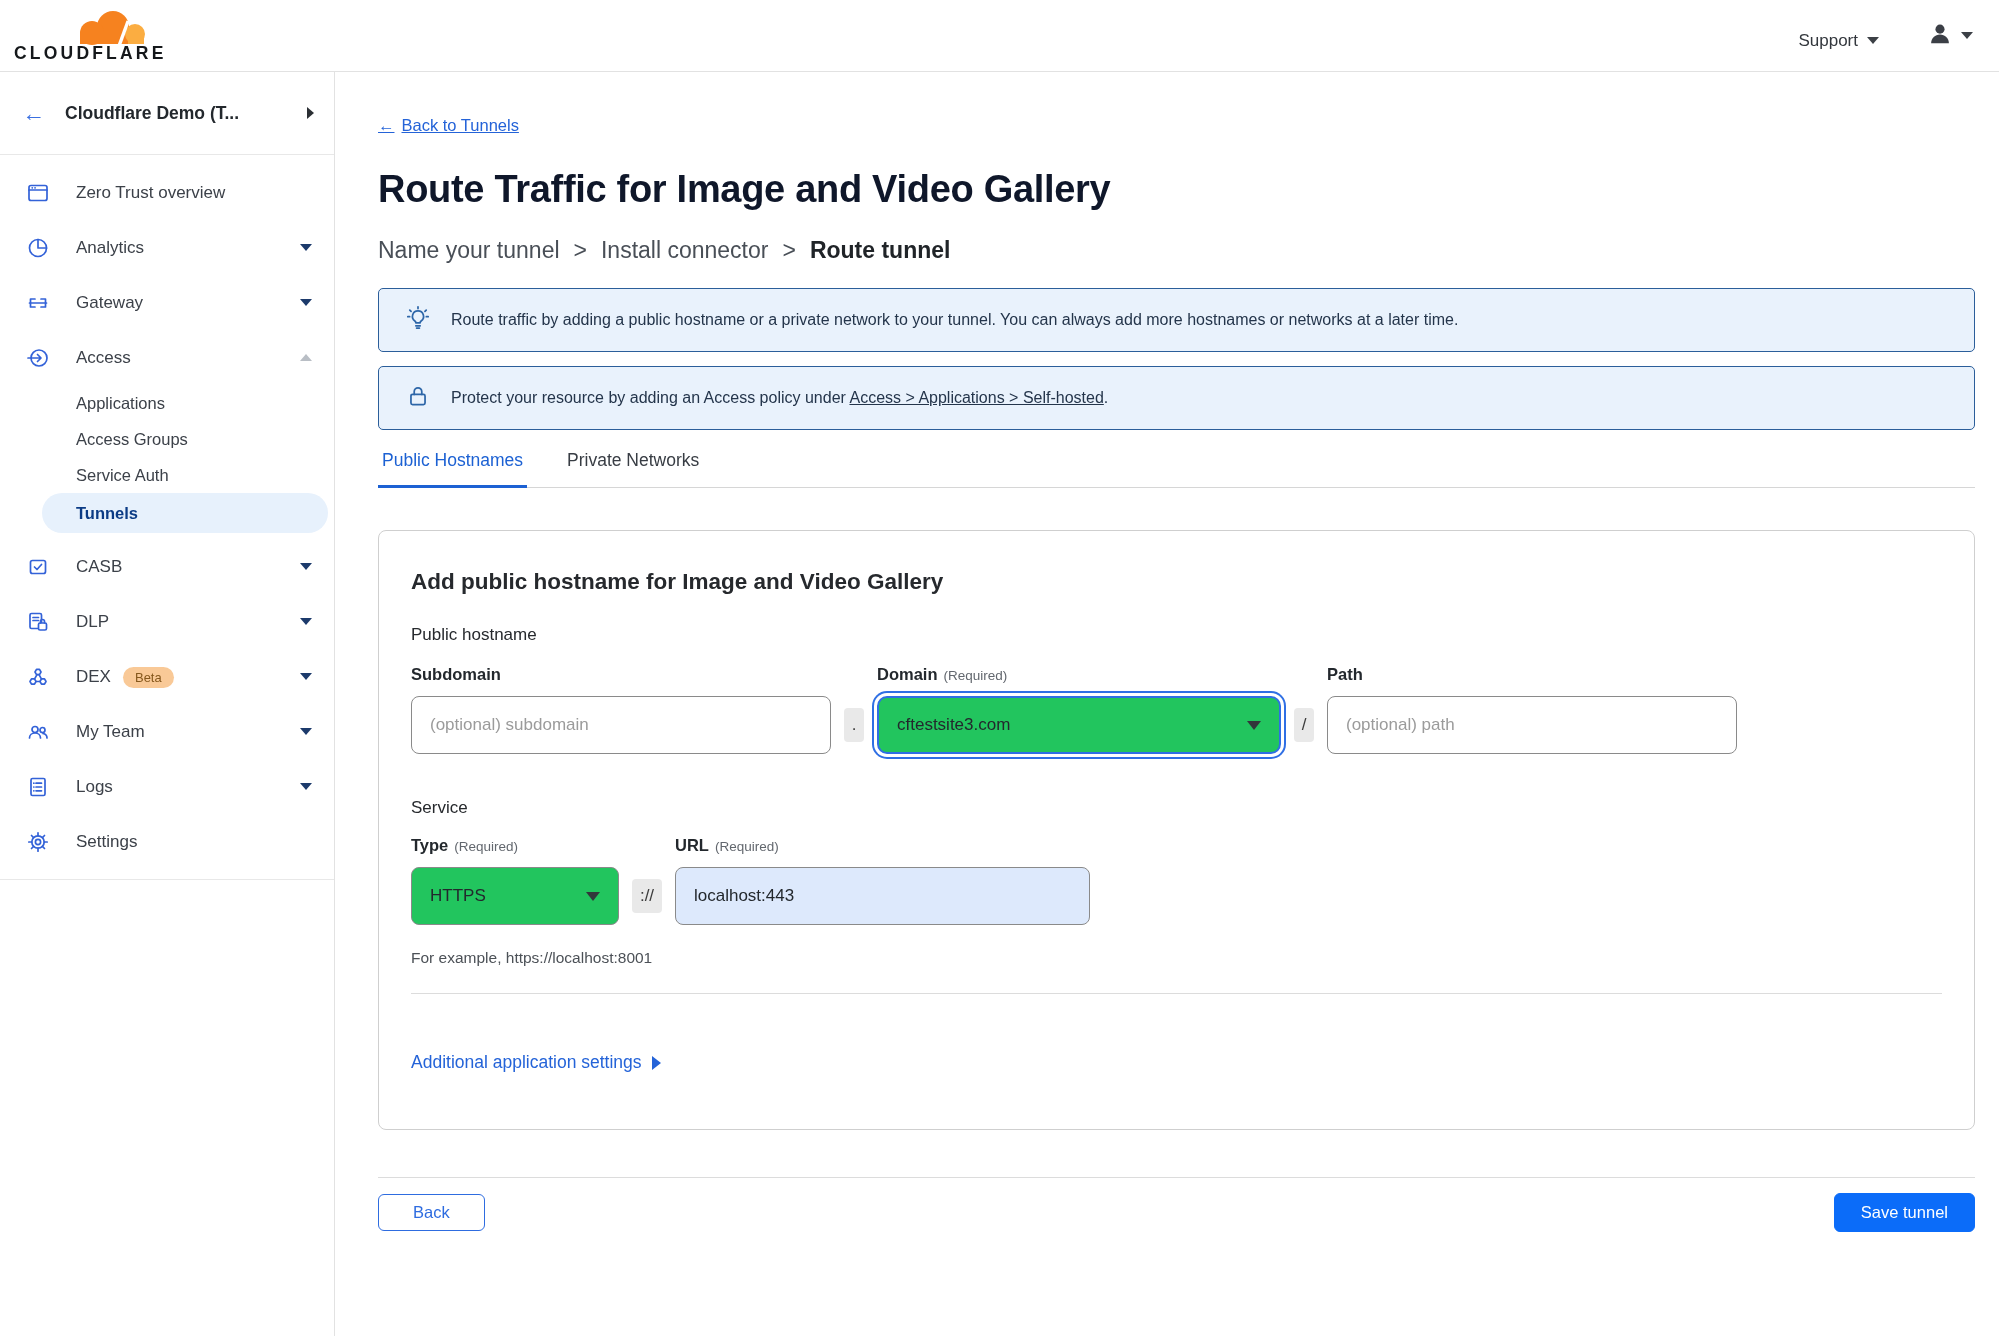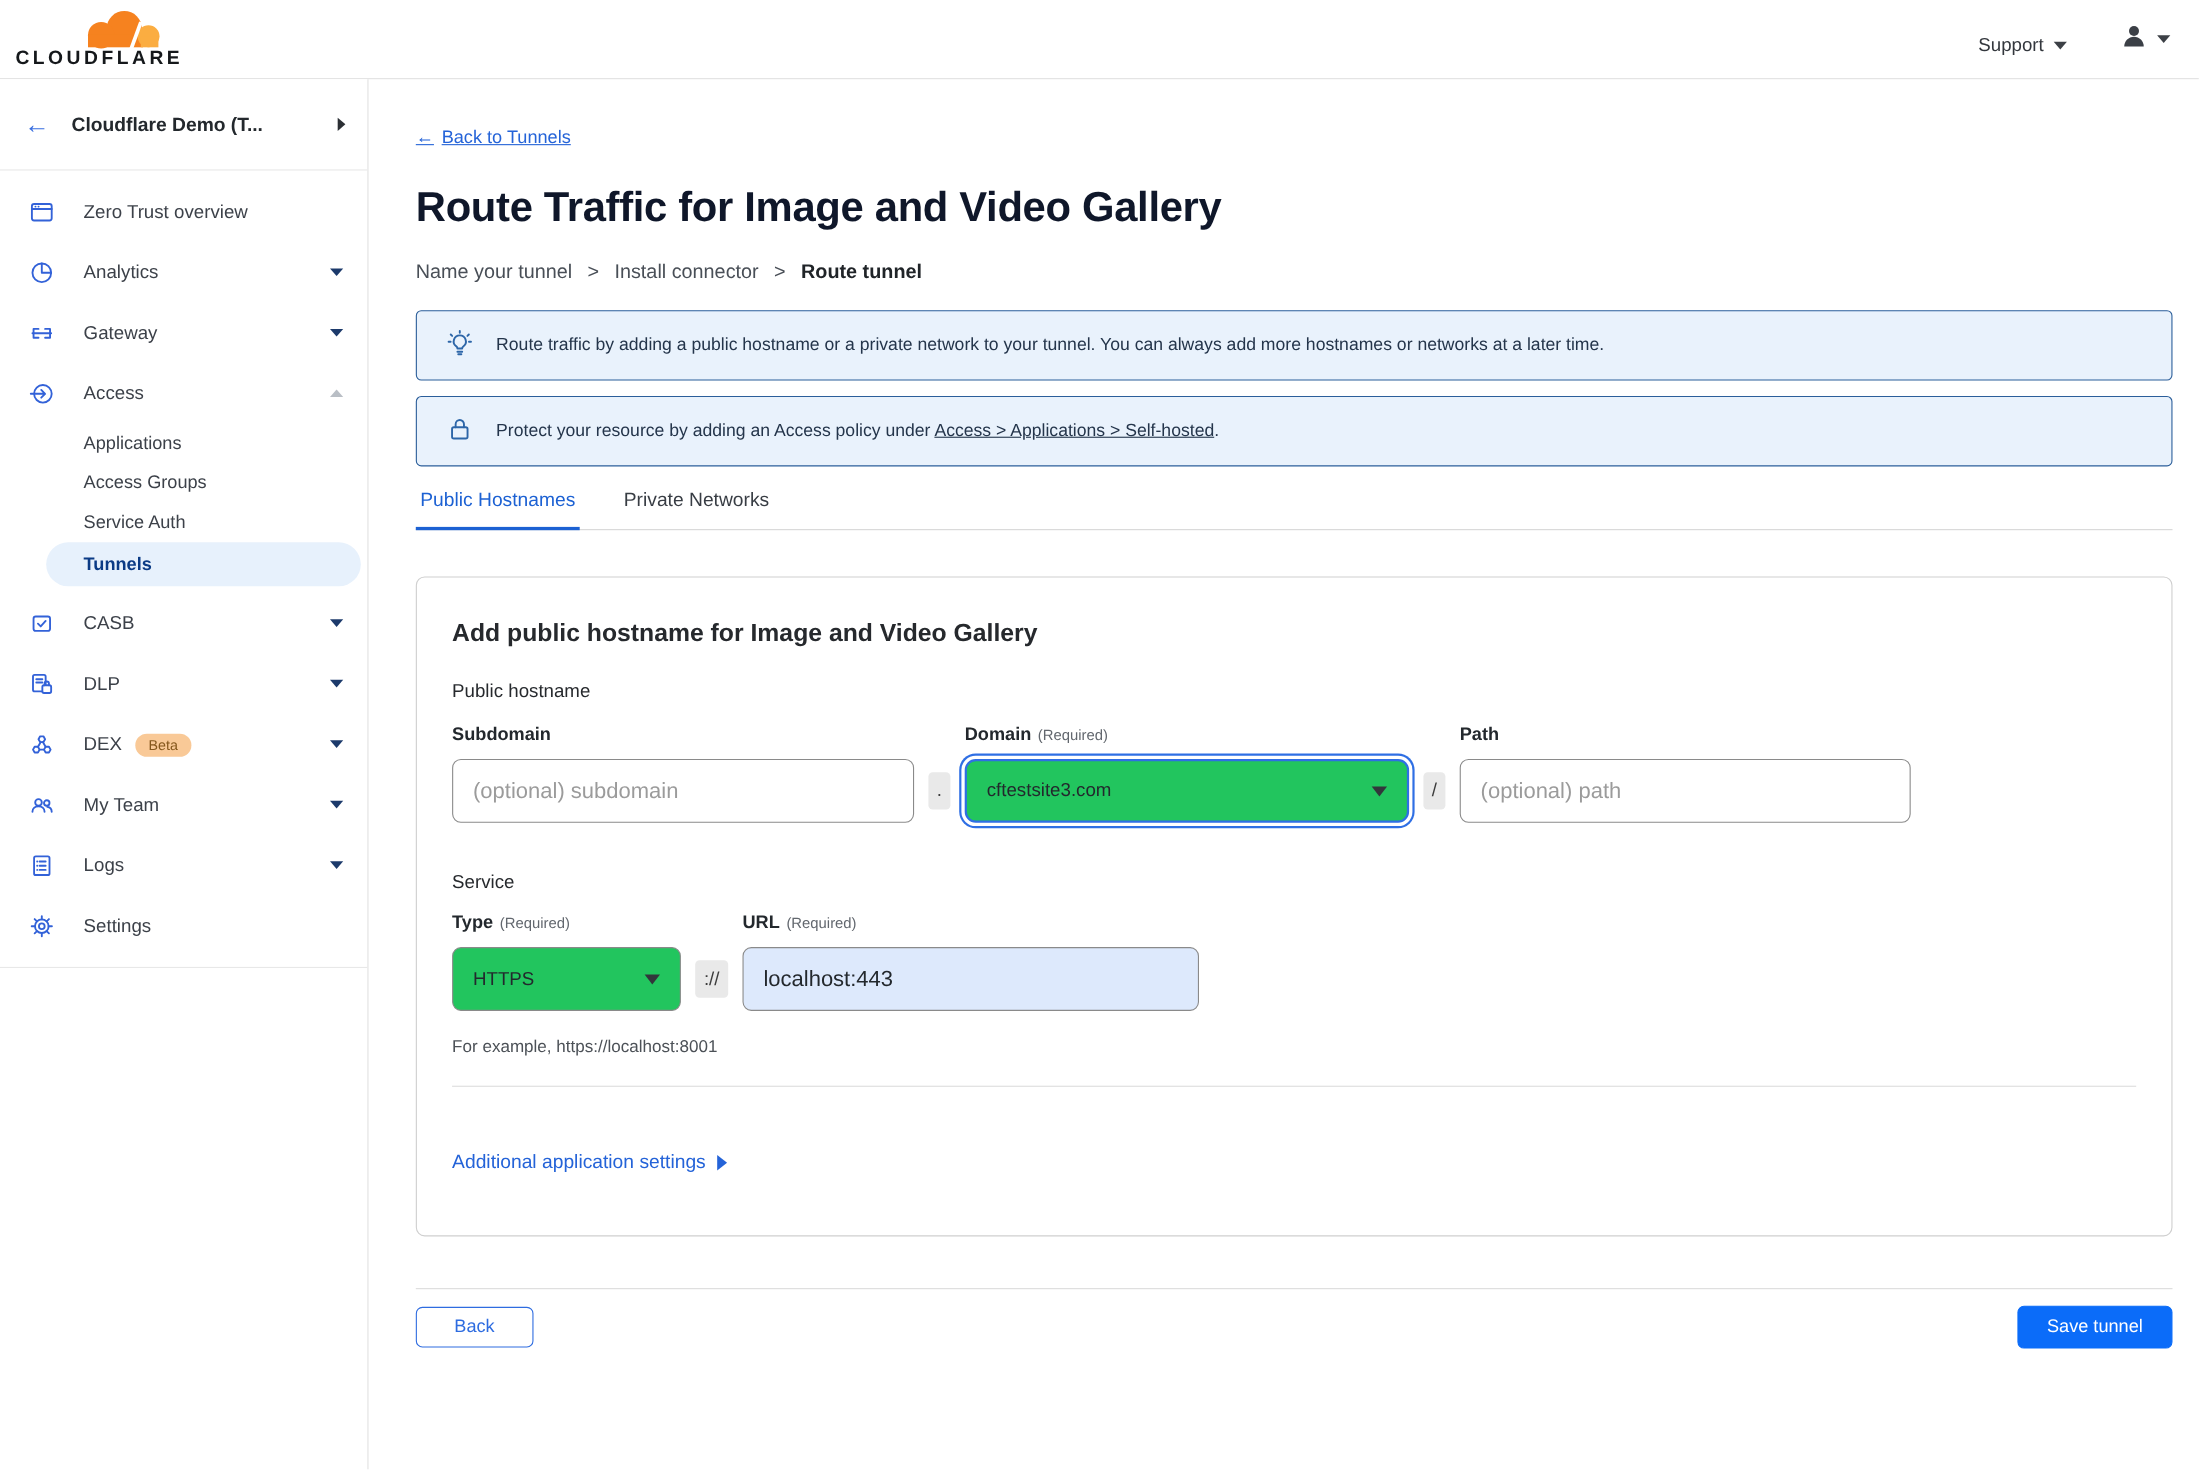--- a/index.html
+++ b/index.html
@@ -43,21 +43,21 @@
                      background:#e7f1fc; color:#0b3b85; font-weight:bold; }
   .resume { margin-top:6px; }
   .badge-beta { margin-left:12px; background:#f9c997; color:#85571c; font-size:13px;
                 padding:3px 12px; border-radius:12px; }
   .nav-divider { margin-top:10px; border-top:1px solid #e8e8e8; }
 
   
   .back-link { display:inline-flex; align-items:center; gap:7px; color:#2463d8; font-size:16.5px;
                text-decoration:underline; cursor:pointer; }
   .page-title { margin-top:33px; font-size:38px; font-weight:bold; color:#0f172a; letter-spacing:-0.3px; }
-  .steps { margin-top:26px; display:flex; align-items:center; font-size:18px; color:#494f57; }
+  .steps { margin-top:26px; display:flex; align-items:center; font-size:23px; color:#494f57; }
   .steps .sep { margin:0 14px; }
   .steps .current { font-weight:bold; color:#202428; }
 
   .banner { margin-top:24px; height:64px; background:#e9f2fc; border:1px solid #2b5e9a; border-radius:5px;
             display:flex; align-items:center; padding:0 26px; gap:20px; }
   .banner + .banner { margin-top:14px; }
   .banner .btxt { font-size:16px; color:#24354b; }
   .banner svg { stroke:#2d66a8; fill:none; stroke-width:1.6; stroke-linecap:round; stroke-linejoin:round; flex:none; }
   .banner a { color:#24354b; text-decoration:underline; cursor:pointer; }
 
@@ -66,21 +66,21 @@
   .tab.active { color:#1c61d3; border-bottom:3px solid #1c61d3; margin-bottom:-1px; }
 
   .card { margin-top:42px; border:1px solid #cfcfcf; border-radius:8px; background:#fff;
           padding:38px 32px 56px 32px; }
   .card-heading { font-size:22.5px; font-weight:bold; color:#26292d; }
   .section-label { margin-top:30px; font-size:17px; color:#26292d; }
   .field-row { margin-top:20px; display:flex; align-items:flex-start; }
   .field-col .flabel { font-size:16.5px; font-weight:bold; color:#23282d; margin-bottom:12px; }
   .flabel .req { font-size:13.5px; font-weight:normal; color:#62676e; margin-left:6px; }
   .tbox { height:58px; border:1px solid #8a8a8a; border-radius:8px; background:#fff;
-          font-size:20px; color:#23282d; padding:0 18px; width:100%;
+          font-size:17px; color:#23282d; padding:0 18px; width:100%;
           font-family:"Liberation Sans", sans-serif; }
   .tbox::placeholder { color:#9b9b9b; }
   .sep-box { align-self:flex-end; width:20px; height:34px; margin:0 13px 12px 13px; background:#e9e9e9;
              border-radius:4px; display:flex; align-items:center; justify-content:center;
              font-size:17px; color:#3c3c3c; flex:none; }
   .sep-box.wide { width:30px; }
   .selectbox { height:58px; border:1px solid #8a8a8a; border-radius:8px; background:#22c55e; cursor:pointer;
                display:flex; align-items:center; justify-content:space-between; padding:0 18px;
                font-size:17px; color:#23282d; }
   .selectbox.focused { border:2px solid #2f6fe4; border-radius:10px;

